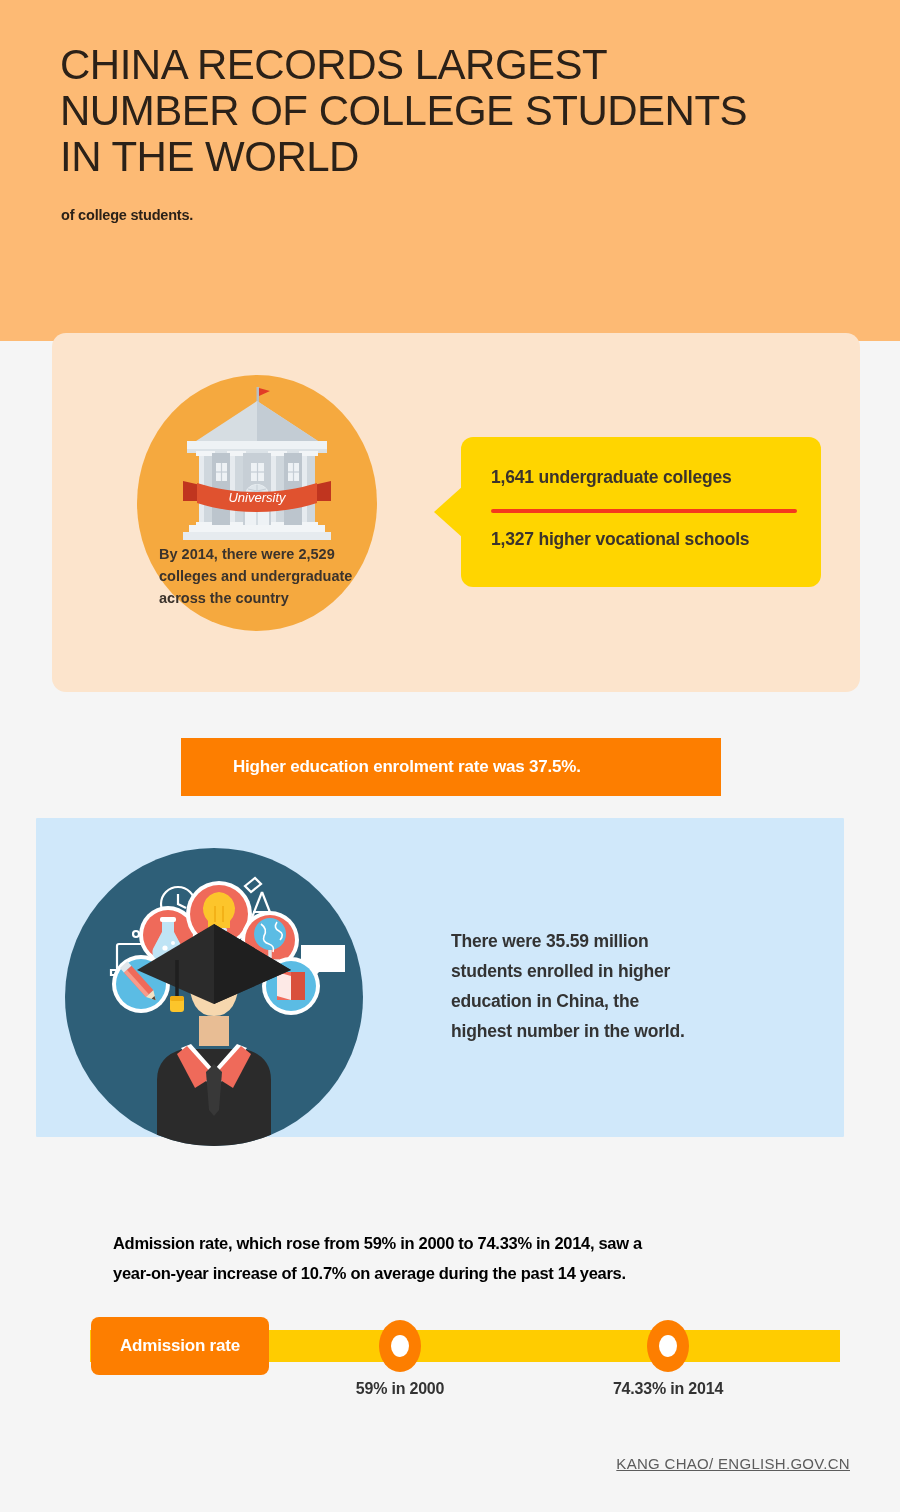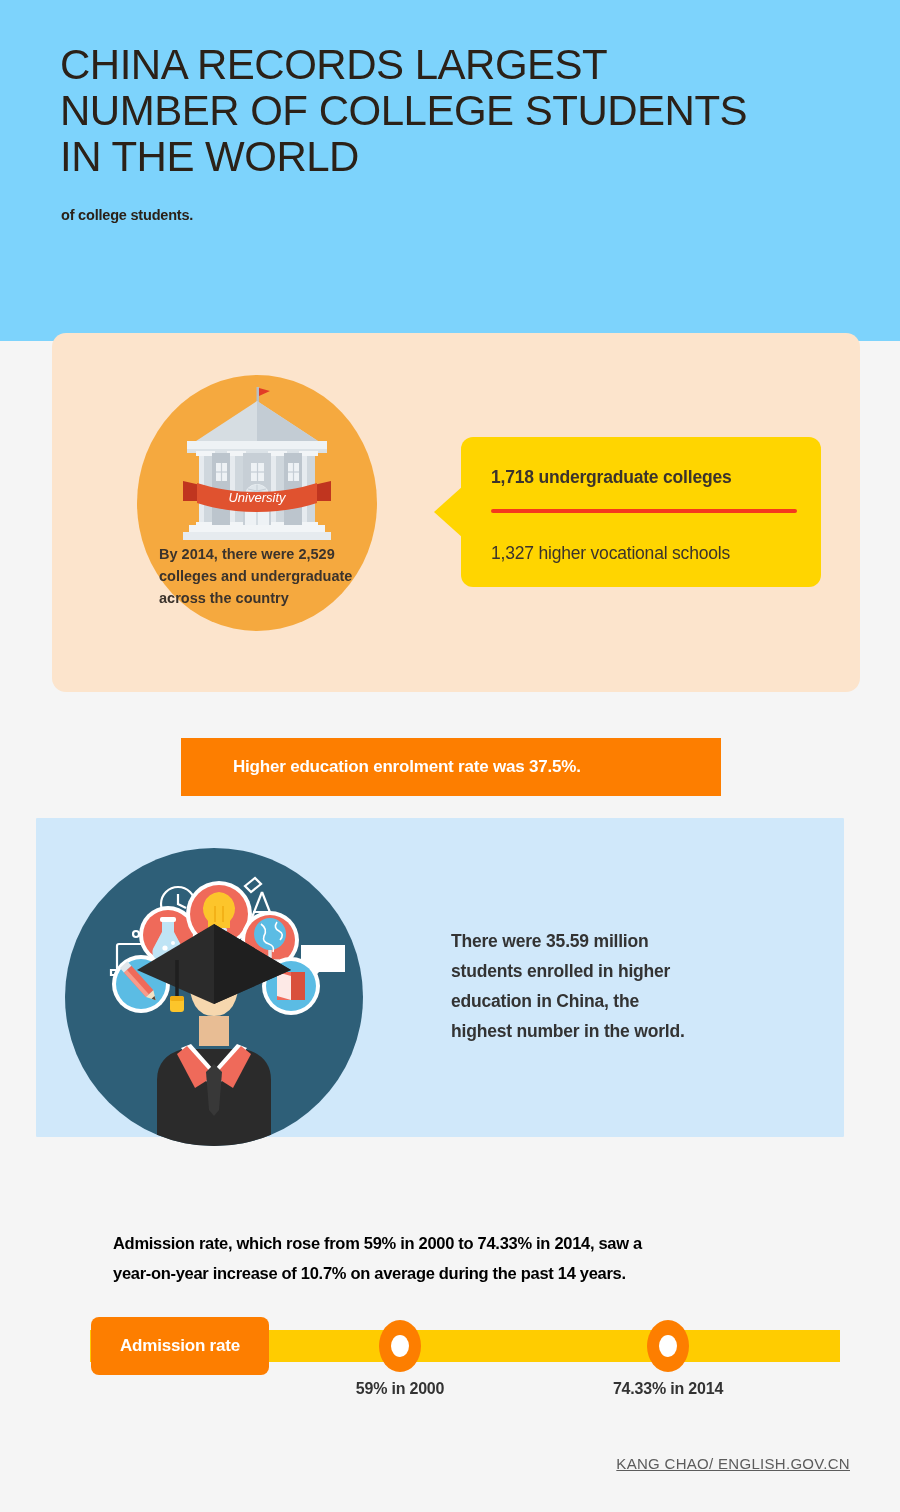--- a/index.html
+++ b/index.html
@@ -17,21 +17,21 @@
     background: #f5f5f5;
     overflow: hidden;
   }
 
   
   .header {
     position: absolute;
     left: 0; top: 0;
     width: 900px;
     height: 341px;
-    background: #7dd3fc;
+    background: #fdba74;
   }
   .header-title {
     position: absolute;
     left: 60px;
     top: 42px;
     width: 800px;
     font-size: 42px;
     line-height: 46px;
     letter-spacing: -0.5px;
     color: #2b2118;
@@ -125,23 +125,23 @@
     left: 30px;
     top: 72px;
     width: 306px;
     height: 4px;
     background: #f4391d;
     border-radius: 2px;
   }
   .callout-line2 {
     position: absolute;
     left: 30px;
-    top: 106px;
+    top: 92px;
     font-size: 17.5px;
-    font-weight: normal;
+    font-weight: bold;
     color: #3b332c;
     letter-spacing: -0.2px;
   }
 
   
   .enrol-bar {
     position: absolute;
     left: 181px;
     top: 738px;
     width: 540px;
@@ -371,21 +371,21 @@
 
       <div class="uni-caption">
         <span class="cline">By 2014, there were 2,529</span>
         <span class="cline">colleges and undergraduate</span>
         <span class="cline">across the country</span>
       </div>
     </div>
 
     <div class="callout-arrow"></div>
     <div class="callout">
-      <div class="callout-line1">1,718 undergraduate colleges</div>
+      <div class="callout-line1">1,641 undergraduate colleges</div>
       <div class="callout-rule"></div>
       <div class="callout-line2">1,327 higher vocational schools</div>
     </div>
   </div>
 
   <div class="enrol-bar">
     <div class="enrol-text">Higher education enrolment rate was 37.5%.</div>
   </div>
 
   <div class="card-blue">

